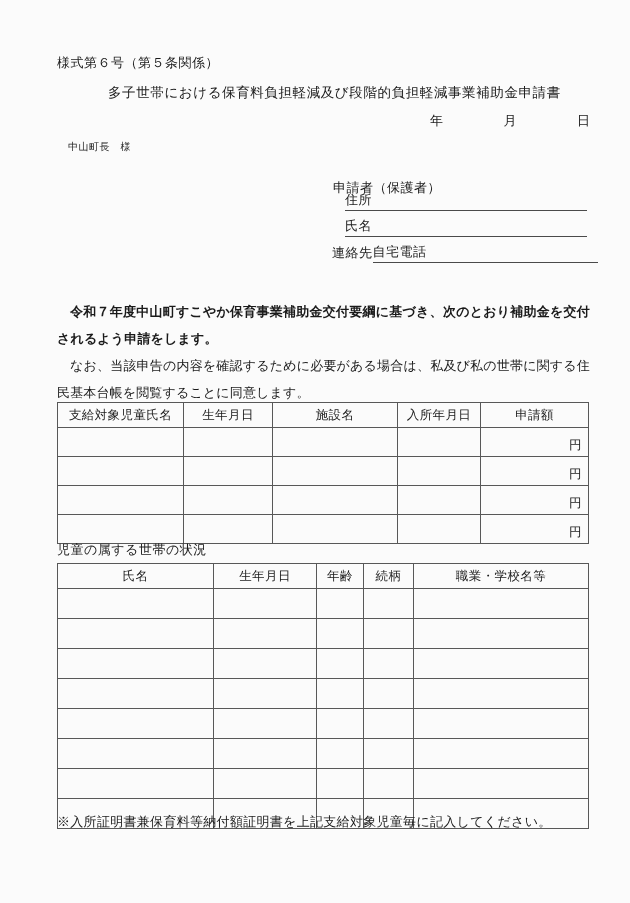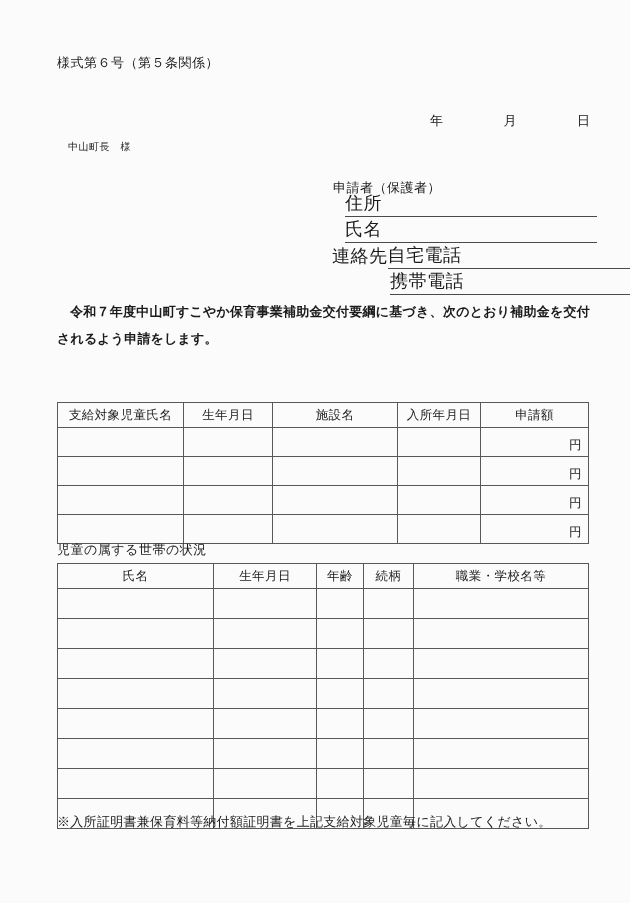--- a/index.html
+++ b/index.html
@@ -64,21 +64,21 @@
     left: 333px;
     top: 179px;
     font-size: 13px;
     letter-spacing: 0.5px;
     white-space: nowrap;
   }
   .field-row {
     position: absolute;
     display: flex;
     align-items: flex-end;
-    font-size: 18px;
+    font-size: 13px;
     white-space: nowrap;
   }
   .field-label {
     border-bottom: 1px solid #4a4a4a;
     padding-bottom: 1px;
     letter-spacing: 0.5px;
   }
   .field-rule {
     border-bottom: 1px solid #4a4a4a;
     height: 13px;
@@ -169,20 +169,21 @@
     white-space: nowrap;
   }
 </style>
 </head>
 <body>
 
 <div class="page">
 
   <div class="form-no">様式第６号（第５条関係）</div>
 
+  <div class="doc-title">多子世帯における保育料負担軽減及び段階的負担軽減事業補助金申請書</div>
 
   <div class="date-line">
     <span>年</span>
     <span>月</span>
     <span>日</span>
   </div>
 
   <div class="addressee">中山町長　様</div>
 
   <div class="applicant-title">申請者（保護者）</div>
@@ -196,26 +197,23 @@
     <span class="field-label">氏名</span>
     <span class="field-rule" style="width:215px;"></span>
   </div>
 
   <div class="field-row f-contact">
     <span class="contact-word">連絡先</span>
     <span class="field-label">自宅電話</span>
     <span class="field-rule" style="width:171px;"></span>
   </div>
 
-  <div class="field-row f-mobile">
-    <span class="field-label">携帯電話</span>
-    <span class="field-rule" style="width:171px;"></span>
-  </div>
 
   <div class="para para-1">令和７年度中山町すこやか保育事業補助金交付要綱に基づき、次のとおり補助金を交付されるよう申請をします。</div>
+  <div class="para para-2">なお、当該申告の内容を確認するために必要がある場合は、私及び私の世帯に関する住民基本台帳を閲覧することに同意します。</div>
 
   <table class="grid" id="table-children">
     <colgroup>
       <col style="width:126px">
         <col style="width:89px">
         <col style="width:125px">
         <col style="width:83px">
         <col style="width:108px">
     </colgroup>
     <thead>

